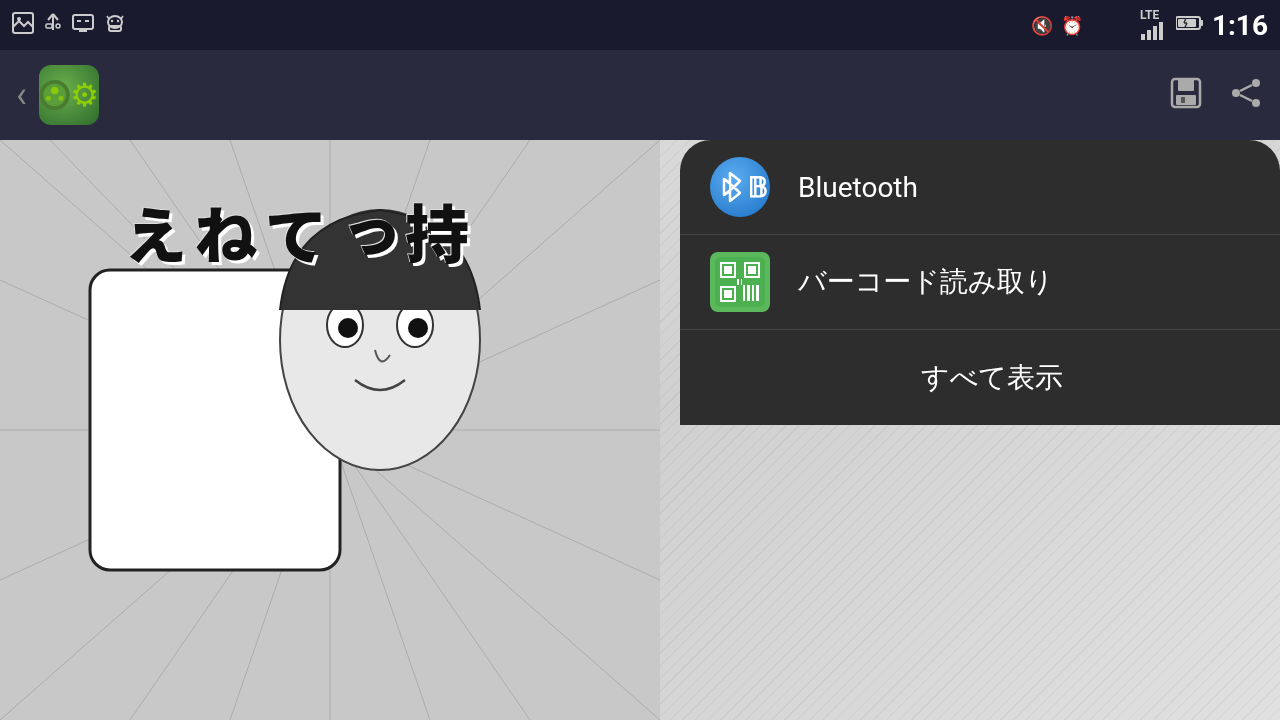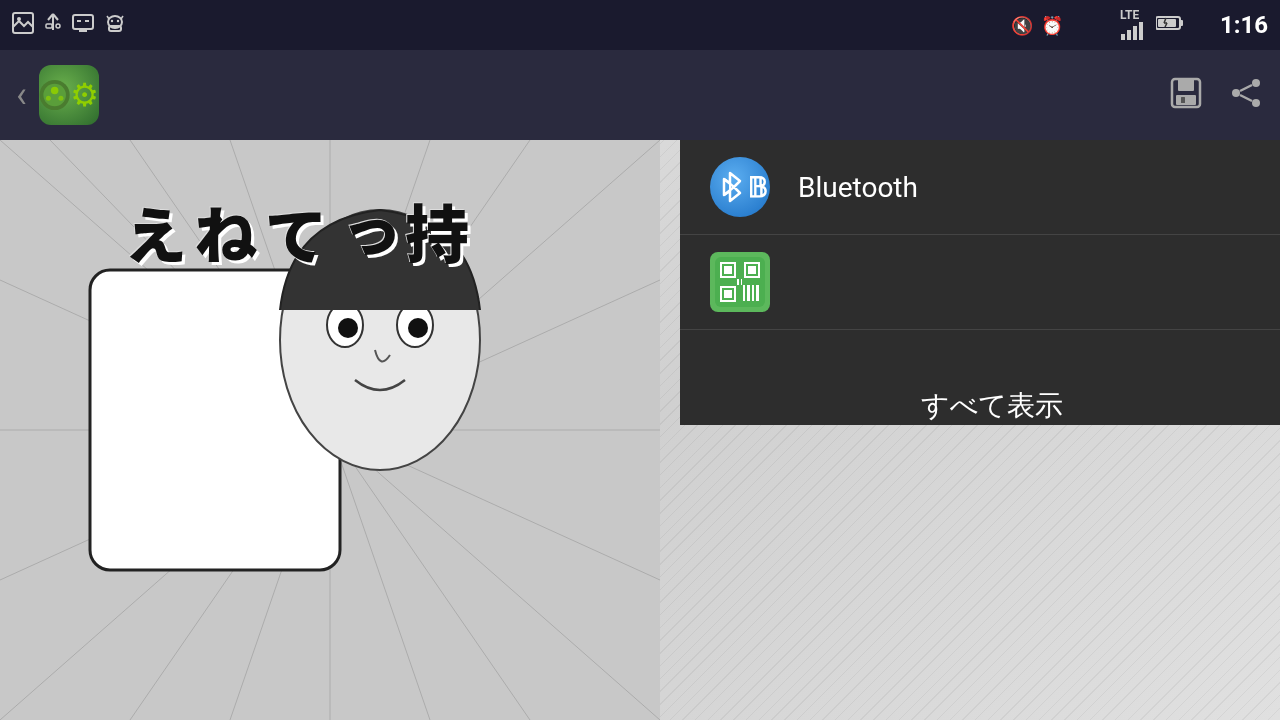--- a/index.html
+++ b/index.html
@@ -38,24 +38,23 @@
 
     .status-right {
       display: flex;
       align-items: center;
       gap: 8px;
       color: #fff;
       font-size: 16px;
     }
 
     .time-text {
-      font-size: 24px;
+      font-size: 28px;
       font-weight: bold;
       color: #fff;
-      margin-left: 28px;
     }
 
     
     #app-bar {
       position: absolute;
       top: 50px; left: 0; right: 0;
       height: 90px;
       background: #2a2a3e;
       display: flex;
       align-items: center;
@@ -147,20 +146,21 @@
     }
 
     
     #share-menu {
       position: absolute;
       top: 0;
       right: 0;
       width: 600px;
       background: #2d2d2d;
       z-index: 200;
+      border-radius: 31px;
     }
 
     .menu-item {
       display: flex;
       align-items: center;
       padding: 0 30px;
       height: 95px;
       border-bottom: 1px solid #444;
       cursor: pointer;
       gap: 28px;
@@ -208,21 +208,21 @@
     .picasa-icon {
       width: 60px;
       height: 60px;
       border-radius: 50%;
       background: conic-gradient(#4285f4 0deg 90deg, #34a853 90deg 180deg, #fbbc05 180deg 270deg, #ea4335 270deg 360deg);
       flex-shrink: 0;
     }
 
     .show-all-item {
       display: flex;
-      align-items: flex-end;
+      align-items: center;
       justify-content: center;
       height: 95px;
       cursor: pointer;
       background: #2d2d2d;
       padding-left: 24px;
     }
 
     .show-all-label {
       color: #fff;
       font-size: 28px;
@@ -420,20 +420,21 @@
 
           <rect x="28" y="28" width="2" height="16" fill="white"></rect>
           <rect x="32" y="28" width="3" height="16" fill="white"></rect>
           <rect x="37" y="28" width="2" height="16" fill="white"></rect>
           <rect x="41" y="28" width="3" height="16" fill="white"></rect>
 
           <rect x="22" y="22" width="2" height="6" fill="white"></rect>
           <rect x="26" y="22" width="1" height="6" fill="white"></rect>
         </svg>
       </div>
+      <span class="menu-item-label">バーコード読み取り</span>
     </div>
 
 
     <div class="show-all-item">
       <span class="show-all-label">すべて表示</span>
     </div>
   </div>
 </div>
 
 </body></html>

